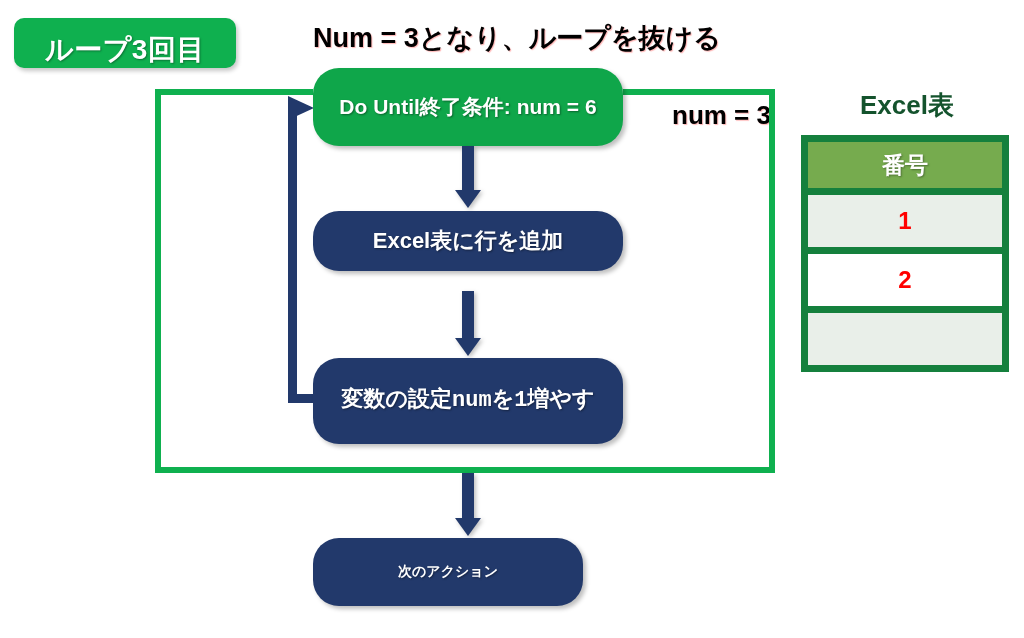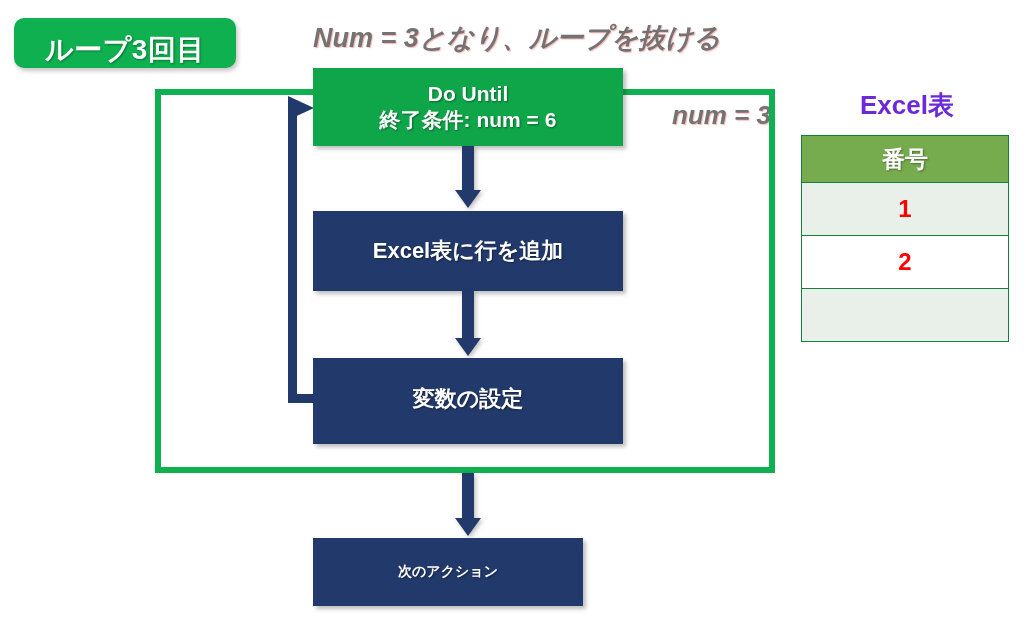--- a/index.html
+++ b/index.html
@@ -38,25 +38,24 @@
     font-size: 28px;
     font-weight: bold;
     letter-spacing: 0.5px;
     text-shadow: 1px 1px 2px rgba(0,0,0,0.35);
     margin-top: 13px;
   }
 
   
   .red-note {
     position: absolute;
-    color: #737373;
+    color: #000000;
     font-weight: bold;
     white-space: nowrap;
     text-shadow: 1px 1px 1px rgba(255,120,120,0.55);
-    font-style: italic;
   }
   #note-exit {
     left: 313px;
     top: 20px;
     font-size: 27px;
     letter-spacing: 0px;
   }
   #note-num {
     left: 672px;
     top: 100px;
@@ -82,42 +81,43 @@
     width: 310px;
     height: 14px;
     background: #ffffff;
   }
 
   
   .node {
     position: absolute;
     box-sizing: border-box;
     display: flex;
-    flex-direction: column;
+    flex-direction: row;
     align-items: center;
     justify-content: center;
     text-align: right;
     color: #ffffff;
     font-weight: bold;
     box-shadow: 3px 3px 4px rgba(0,0,0,0.25);
+    border-radius: 26px;
   }
   .node .line {
     display: block;
     line-height: 1.22;
     text-shadow: 1px 1px 2px rgba(0,0,0,0.4);
   }
   .node-green { background: #0FA64A; }
   .node-navy  { background: #22396B; }
 
   #node-dountil {
     left: 313px; top: 68px; width: 310px; height: 78px;
     font-size: 21px;
   }
   #node-addrow {
-    left: 313px; top: 211px; width: 310px; height: 80px;
+    left: 313px; top: 211px; width: 310px; height: 60px;
     font-size: 22px;
   }
   #node-setvar {
     left: 313px; top: 358px; width: 310px; height: 86px;
     font-size: 22px;
     font-family: Liberation Mono, monospace;
   }
   #node-next {
     left: 313px; top: 538px; width: 270px; height: 68px;
     font-size: 14px;
@@ -174,31 +174,31 @@
 
   
   .excel-title {
     position: absolute;
     left: 822px;
     top: 88px;
     width: 170px;
     text-align: center;
     font-size: 26px;
     font-weight: bold;
-    color: #6d28d9;
+    color: #14532d;
   }
   .excel-table {
     position: absolute;
     left: 801px;
     top: 135px;
     width: 208px;
     border-collapse: collapse;
   }
   .excel-table td, .excel-table th {
-    border: 1px solid #15803d;
+    border: 7px solid #15803d;
     text-align: center;
     padding: 0;
     height: 52px;
   }
   .excel-table th {
     background: #76AB4E;
     color: #ffffff;
     font-size: 23px;
     font-weight: bold;
     text-shadow: 1px 1px 2px rgba(0,0,0,0.35);
@@ -239,20 +239,21 @@
   <div class="arrow-down" id="arr-1"></div>
 
   <div class="node node-navy" id="node-addrow">
     <span class="line">Excel表に行を追加</span>
   </div>
 
   <div class="arrow-down" id="arr-2"></div>
 
   <div class="node node-navy" id="node-setvar">
     <span class="line">変数の設定</span>
+    <span class="line">numを1増やす</span>
   </div>
 
   <div class="arrow-down" id="arr-3"></div>
 
   <div class="node node-navy" id="node-next">
     <span class="line">次のアクション</span>
   </div>
 
   <div class="excel-title">Excel表</div>
   <table class="excel-table">

